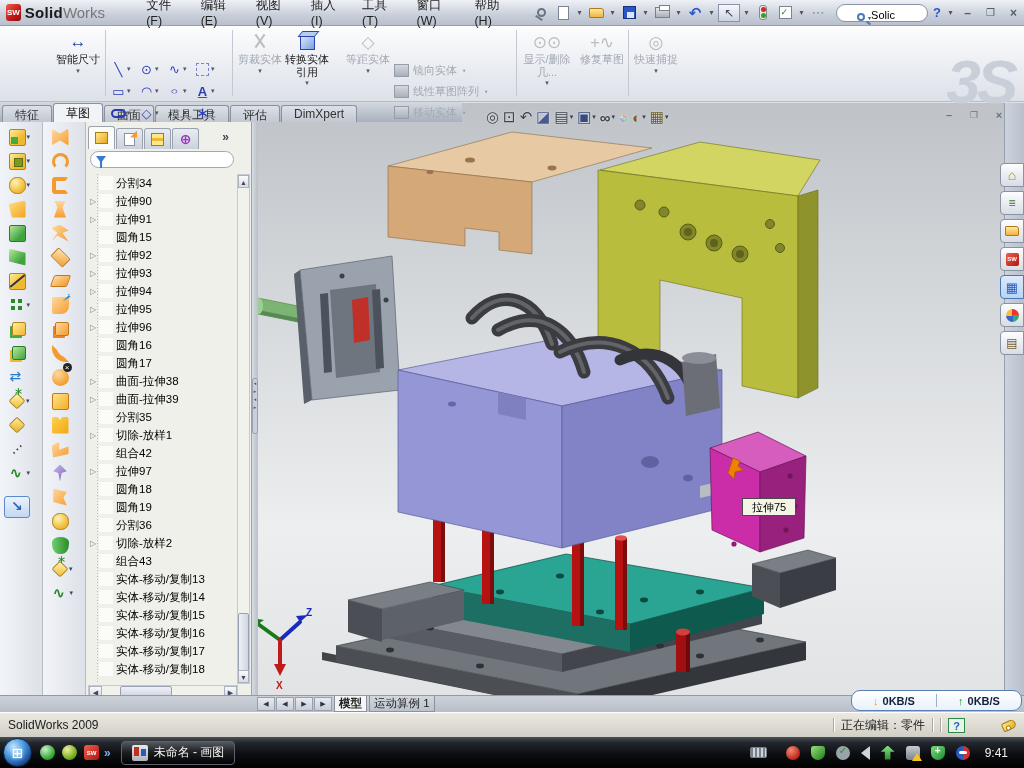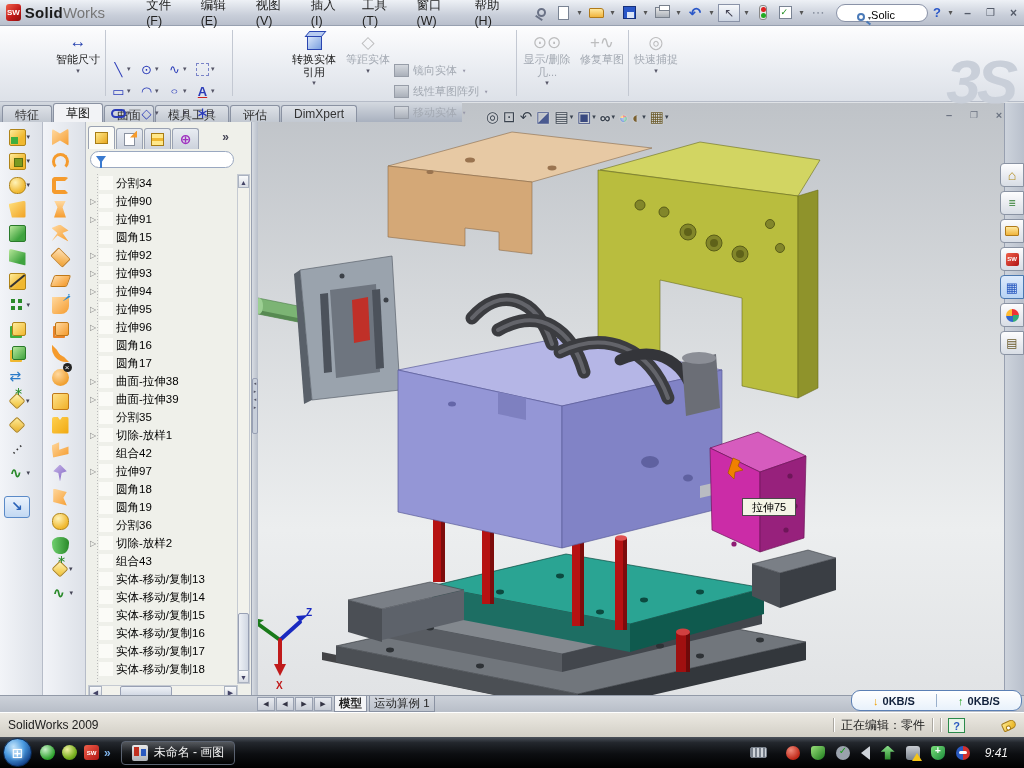--- a/index.html
+++ b/index.html
@@ -241,21 +241,21 @@
   .ql-msg { width:15px; height:15px; border-radius:50%; background:radial-gradient(circle at 35% 30%,#c8f0c8,#2aa02a 70%); }
   .ql-game { width:15px; height:15px; border-radius:50%; background:radial-gradient(circle at 35% 30%,#f0f0a0,#7ab020 60%,#3a7010); }
   .ql-sw { width:15px; height:15px; background:linear-gradient(135deg,#f0604a,#b01414); border-radius:3px; color:#fff; font-size:6px; font-weight:bold; display:flex; align-items:center; justify-content:center; }
   .ql-chev { color:#7fb2e8; font-size:12px; font-weight:bold; margin-left:-2px; }
   .taskbtn { height:24px; display:flex; align-items:center; gap:6px; padding:0 10px; margin-right:8px; border-radius:4px; border:1px solid #5a6270; color:#f2f2f2; font-size:12px; max-width:185px; white-space:nowrap; overflow:hidden; background:linear-gradient(rgba(255,255,255,.22),rgba(255,255,255,.06) 45%,rgba(0,0,0,.25)); }
   .taskbtn.active { background:linear-gradient(rgba(255,255,255,.38),rgba(255,255,255,.14) 45%,rgba(20,30,45,.3)); border-color:#8a93a3; }
   .tk-sw { width:16px; height:16px; flex:none; background:linear-gradient(135deg,#f0604a,#b01414); border-radius:3px; color:#fff; font-size:7px; font-weight:bold; display:flex; align-items:center; justify-content:center; }
   .tk-paint { width:16px; height:16px; flex:none; background:linear-gradient(#e8e8e8,#b0b4ba); border-radius:2px; position:relative; }
   .tk-paint::before { content:""; position:absolute; left:2px; top:2px; width:5px; height:9px; background:#c03020; }
   .tk-paint::after { content:""; position:absolute; right:2px; top:4px; width:5px; height:7px; background:#2a5ac0; }
-  #tray { margin-left:auto; display:flex; align-items:center; gap:11px; margin-right:6px;font-style:italic; }
+  #tray { margin-left:auto; display:flex; align-items:center; gap:11px; margin-right:6px; }
   .tr-kbd { width:17px; height:11px; background:#cfd4da; border-radius:2px; background-image:repeating-linear-gradient(90deg,#79818c 0 2px,transparent 2px 4px); border:1px solid #79818c; margin-right:8px; }
   .tri { width:14px; height:14px; border-radius:3px; }
   .tr-av { background:radial-gradient(circle at 35% 30%,#f08a7a,#c02818 70%); border-radius:50%; }
   .tr-gs { background:linear-gradient(135deg,#9ae07a,#1a7a1a); border-radius:3px 3px 50% 50%; }
   .tr-ck { background:#9aa2ac; border-radius:50%; position:relative; }
   .tr-ck::after { content:"✓"; position:absolute; left:3px; top:-1px; color:#1a9a1a; font-size:10px; font-weight:bold; }
   .tr-vol { width:0; height:0; border:7px solid transparent; border-right:9px solid #cfd4da; border-left:none; border-radius:1px; }
   .tr-usb { background:linear-gradient(#8adf8a,#2a8a2a); clip-path:polygon(50% 0,100% 45%,70% 45%,70% 100%,30% 100%,30% 45%,0 45%); }
   .tr-net { background:linear-gradient(#c8ccd2,#7a828c); position:relative; }
   .tr-net::after { content:""; position:absolute; right:-2px; bottom:-1px; width:0; height:0; border-left:5px solid transparent; border-right:5px solid transparent; border-bottom:8px solid #f5c518; }
@@ -383,21 +383,26 @@
       <span class="ent x-sfillet">
         <span class="eg"></span>
         <span class="edd on">▾</span>
       </span>
       <span class="ent x-point">
         <span class="eg"></span>
         <span class="edd">▾</span>
       </span>
     </div>
   <div class="rsep" style="left:232px;"></div>
-  <div class="rbig" style="left:288px; width:52px;">
+  <div class="rbig dis" style="left:236px;">
+    <span class="ric ric-trim"></span>
+    <span class="rlab">剪裁实体</span>
+    <span class="rdd">▾</span>
+  </div>
+  <div class="rbig" style="left:281px; width:52px;">
     <span class="ric">
         <span class="ric-convert"></span>
       </span>
     <span class="rlab" style="width:48px;">转换实体引用</span>
     <span class="rdd">▾</span>
   </div>
   <div class="rbig dis" style="left:344px;">
     <span class="ric ric-offset">◇</span>
     <span class="rlab">等距实体</span>
     <span class="rdd">▾</span>

